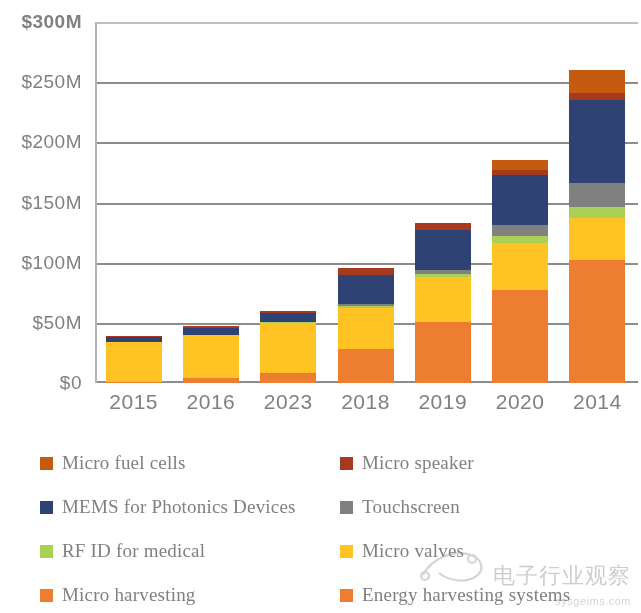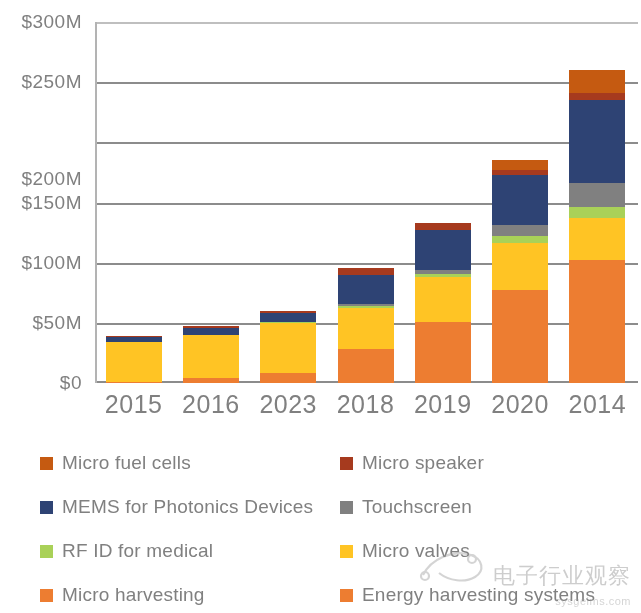--- a/index.html
+++ b/index.html
@@ -93,33 +93,34 @@
     position: absolute;
     left: 95px;
     top: 390px;
     width: 541px;
     height: 34px;
   }
   .x-tick {
     position: absolute;
     top: 0;
     transform: translateX(-50%);
-    font-size: 25px;
+    font-size: 21px;
     color: #808080;
     letter-spacing: 0.5px;
     white-space: nowrap;
   }
 
   
   .legend {
     position: absolute;
     left: 40px;
     top: 452px;
     width: 601px;
     height: 161px;
+    font-family: Liberation Serif, serif;
   }
   .legend-item {
     position: absolute;
     display: flex;
     align-items: center;
     gap: 9px;
     white-space: nowrap;
   }
   .legend-swatch {
     width: 13px;
@@ -165,23 +166,23 @@
 
 <div id="chart-root">
 
   <div class="plot-wrap">
 
     <div class="y-axis-labels" id="y-axis-labels">
         <div class="y-tick" style="top: 383px;">$0</div>
         <div class="y-tick" style="top: 322.833px;">$50M</div>
         <div class="y-tick" style="top: 262.667px;">$100M</div>
         <div class="y-tick" style="top: 202.5px; text-align: center;">$150M</div>
-        <div class="y-tick" style="top: 142.333px; margin-top: 37px;">$200M</div>
+        <div class="y-tick" style="top: 142.333px;">$200M</div>
         <div class="y-tick" style="top: 82.1667px;">$250M</div>
-        <div class="y-tick" style="top: 22px;">$300M</div>
+        <div class="y-tick" style="top: 22px; font-weight: bold;">$300M</div>
       </div>
 
     <div class="plot-area" id="plot-area">
       <div class="axis-zero"></div>
     <div class="gridline" style="top: 300.833px;"></div>
         <div class="gridline" style="top: 240.667px;"></div>
         <div class="gridline" style="top: 180.5px;"></div>
         <div class="gridline" style="top: 120.333px;"></div>
         <div class="gridline" style="top: 60.1667px;"></div>
         <div class="gridline light" style="top: 0px;"></div>

